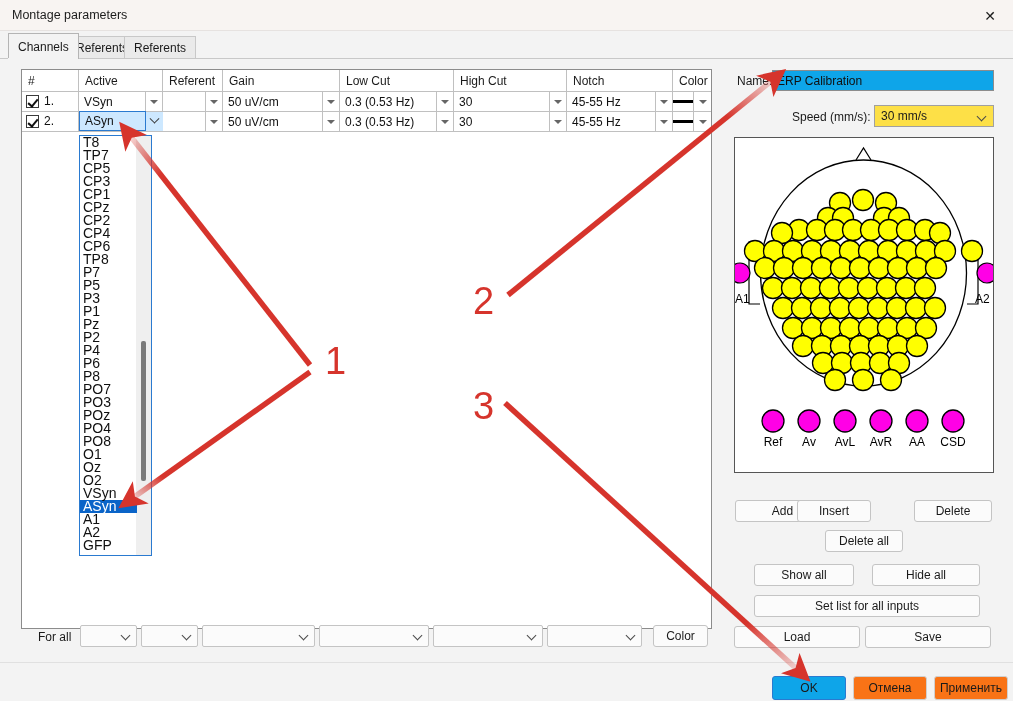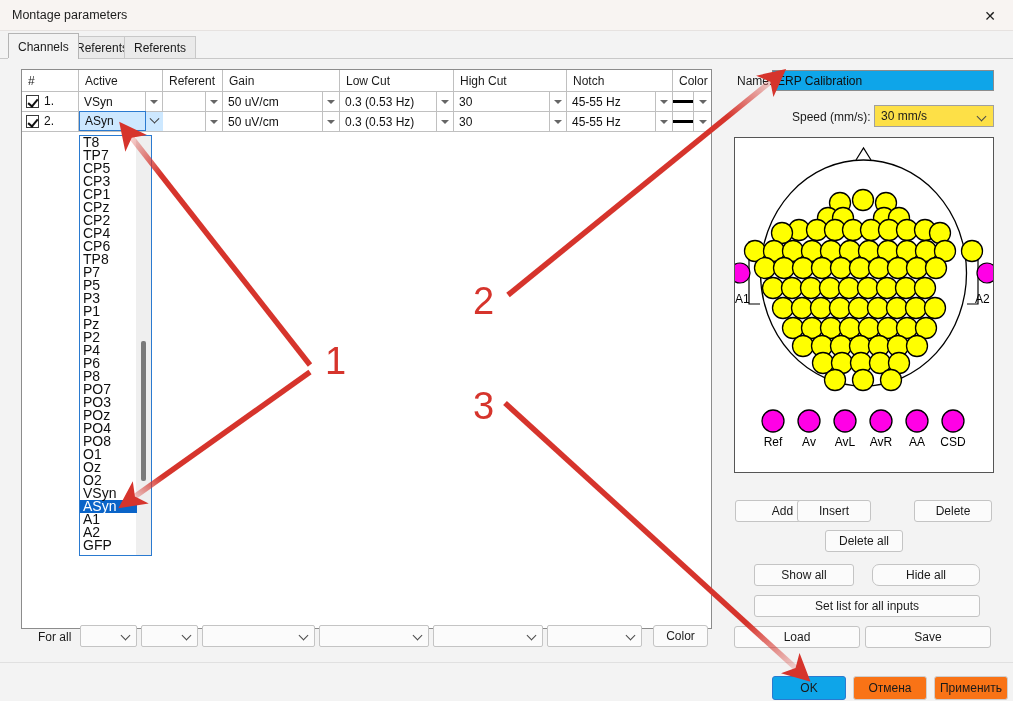--- a/index.html
+++ b/index.html
@@ -505,21 +505,21 @@
           <text x="218" y="308" text-anchor="middle" font-family="Liberation Sans, sans-serif" font-size="12" fill="#000">CSD</text>
         </g>
     </svg>
   </div>
 
   <div class="btn" style="left:735px; top:500px; width:95px;">Add</div>
   <div class="btn" style="left:785px; top:500px; width:74px;margin-left:12px;">Insert</div>
   <div class="btn" style="left:914px; top:500px; width:78px;">Delete</div>
   <div class="btn" style="left:825px; top:530px; width:78px;">Delete all</div>
   <div class="btn" style="left:754px; top:564px; width:100px;">Show all</div>
-  <div class="btn" style="left:872px; top:564px; width:108px;border-radius:7px;">Hide all</div>
+  <div class="btn" style="left:872px; top:564px; width:108px;">Hide all</div>
   <div class="btn" style="left:754px; top:595px; width:226px;">Set list for all inputs</div>
   <div class="btn" style="left:734px; top:626px; width:126px;">Load</div>
   <div class="btn" style="left:865px; top:626px; width:126px;">Save</div>
 
   <div class="forall-label">For all</div>
   <div class="fa-select" style="left:80px;  width:57px;">
       <span class="chev"></span>
     </div>
   <div class="fa-select" style="left:141px; width:57px;">
       <span class="chev"></span>

